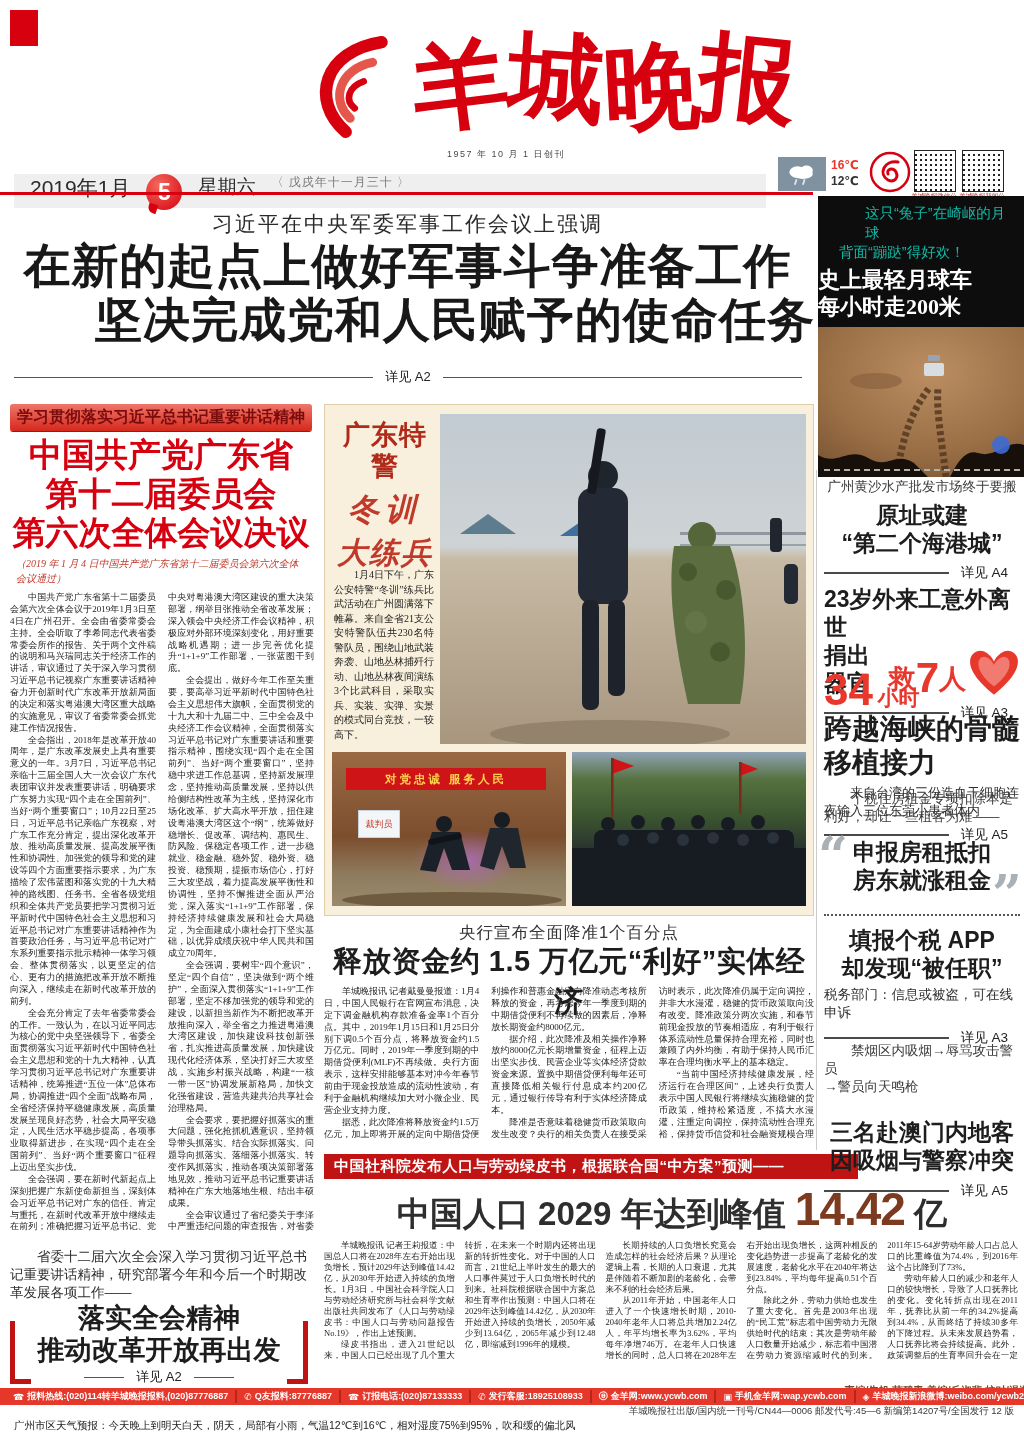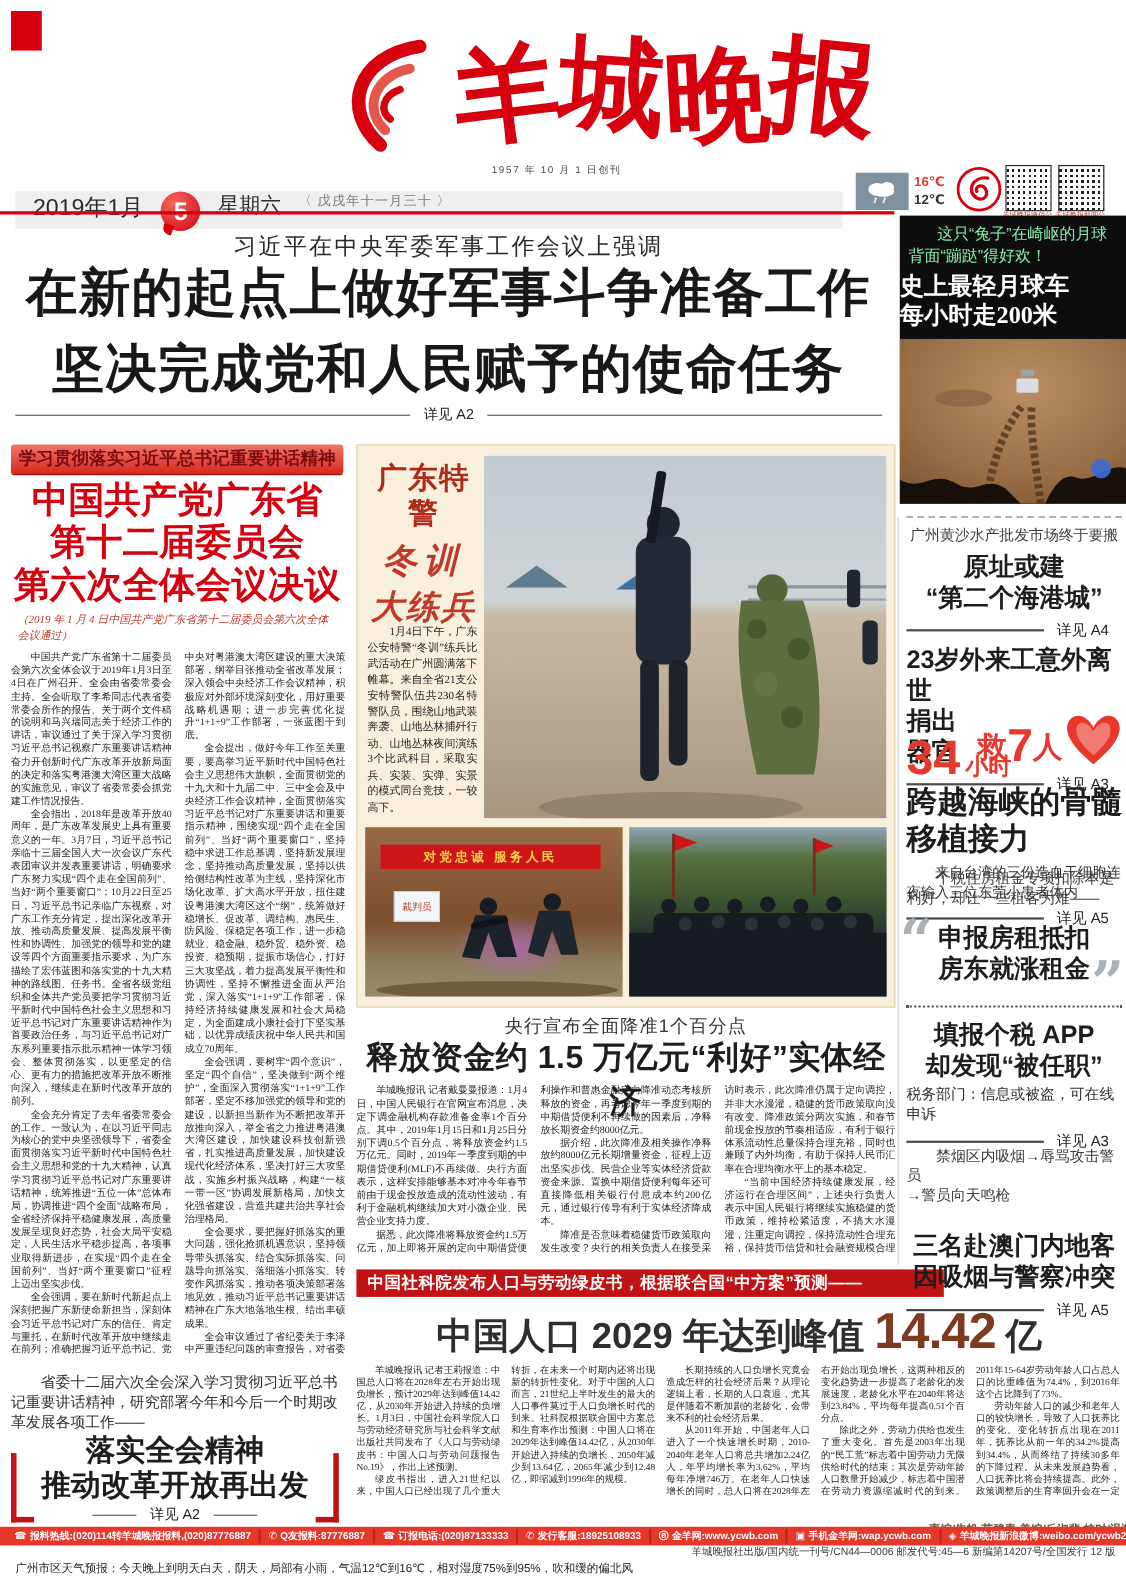--- a/index.html
+++ b/index.html
@@ -37,21 +37,21 @@
       repeating-linear-gradient(90deg,#111 0 2px,#fff 2px 5px);
       background-blend-mode:screen;}
   .qr1{left:914px;top:150px;} .qr2{left:962px;top:150px;}
   .qrlab{top:192px;width:46px;font-size:6.5px;color:#b03a2e;text-align:center;line-height:1.15;}
   .qrlab1{left:911px;} .qrlab2{left:959px;}
   .mastrule{left:0;top:192px;width:813px;height:3px;background:#d6000f;}
 
   
   .lead-kicker{left:0;top:210px;width:815px;text-align:center;font-size:21px;color:#2a2a2a;letter-spacing:2px;}
   .lead-h{left:0;width:815px;text-align:center;font-size:47px;font-weight:900;color:#181818;letter-spacing:1px;line-height:1.1;}
-  .lead-h1{top:240px;} .lead-h2{top:309px;}
+  .lead-h1{top:240px;} .lead-h2{top:294px;text-align:right;}
   .seeline{display:flex;align-items:center;text-align:center;}
   .seeline .ln{flex:1;border-top:1.5px solid #555;}
   .seeline .lb{font-size:13px;color:#222;margin:0 12px;}
   .lead-see{left:14px;top:368px;width:788px;}
 
   
   .res-banner{left:10px;top:404px;width:302px;height:27px;background:linear-gradient(180deg,#f0766a,#d6281c);
               display:flex;align-items:center;justify-content:center;font-size:16px;font-weight:700;color:#7a0c0c;
               border-radius:3px;box-shadow:0 1px 0 #a31212;}
   .res-title{left:8px;top:436px;width:306px;text-align:center;color:#d6000f;font-size:33px;line-height:1.18;font-weight:700;}
@@ -100,21 +100,21 @@
   .lb-kicker{left:10px;top:1248px;width:298px;font-size:13.5px;line-height:1.35;color:#2e2e2e;text-indent:2em;}
   .lb-box{left:10px;top:1302px;width:298px;height:84px;}
   .lb-h{text-align:center;font-size:27px;font-weight:900;color:#1d1d1d;line-height:1.2;}
   .lb-brk{position:absolute;width:16px;height:58px;bottom:2px;}
   .lb-brk-l{left:0;border-left:5px solid #c01414;border-bottom:5px solid #c01414;}
   .lb-brk-r{right:0;border-right:5px solid #c01414;border-bottom:5px solid #c01414;}
   .lb-see{position:absolute;left:74px;bottom:0;width:150px;}
 
   
   .moonbox{left:818px;top:196px;width:206px;height:262px;background:#0d0d0d;box-sizing:border-box;}
-  .moon-k{color:#86efac;font-size:14.5px;line-height:1.35;padding:8px 8px 0 8px;}
+  .moon-k{color:#14b8a6;font-size:14.5px;line-height:1.35;padding:8px 8px 0 21px;}
   .moon-k .ind{padding-left:26px;display:block;}
   .moon-t{color:#fff;font-weight:700;font-size:22px;line-height:1.22;margin-top:4px;font-family:Liberation Serif, serif;}
   .moon-photo{margin-top:7px;height:150px;}
   .sb-dash{left:824px;top:469px;width:196px;border-top:2px dashed #b0b0b0;}
   .sb{left:824px;width:196px;}
   .sb-kicker{font-size:13.5px;color:#3c3c3c;line-height:1.32;}
   .sb-head{font-size:23px;font-weight:900;color:#1d1d1d;line-height:1.22;}
   .ctr{text-align:center;}
   .sb-see{margin-top:7px;}
   .sb-see .ln{border-top:2px solid #4a4a4a;}

